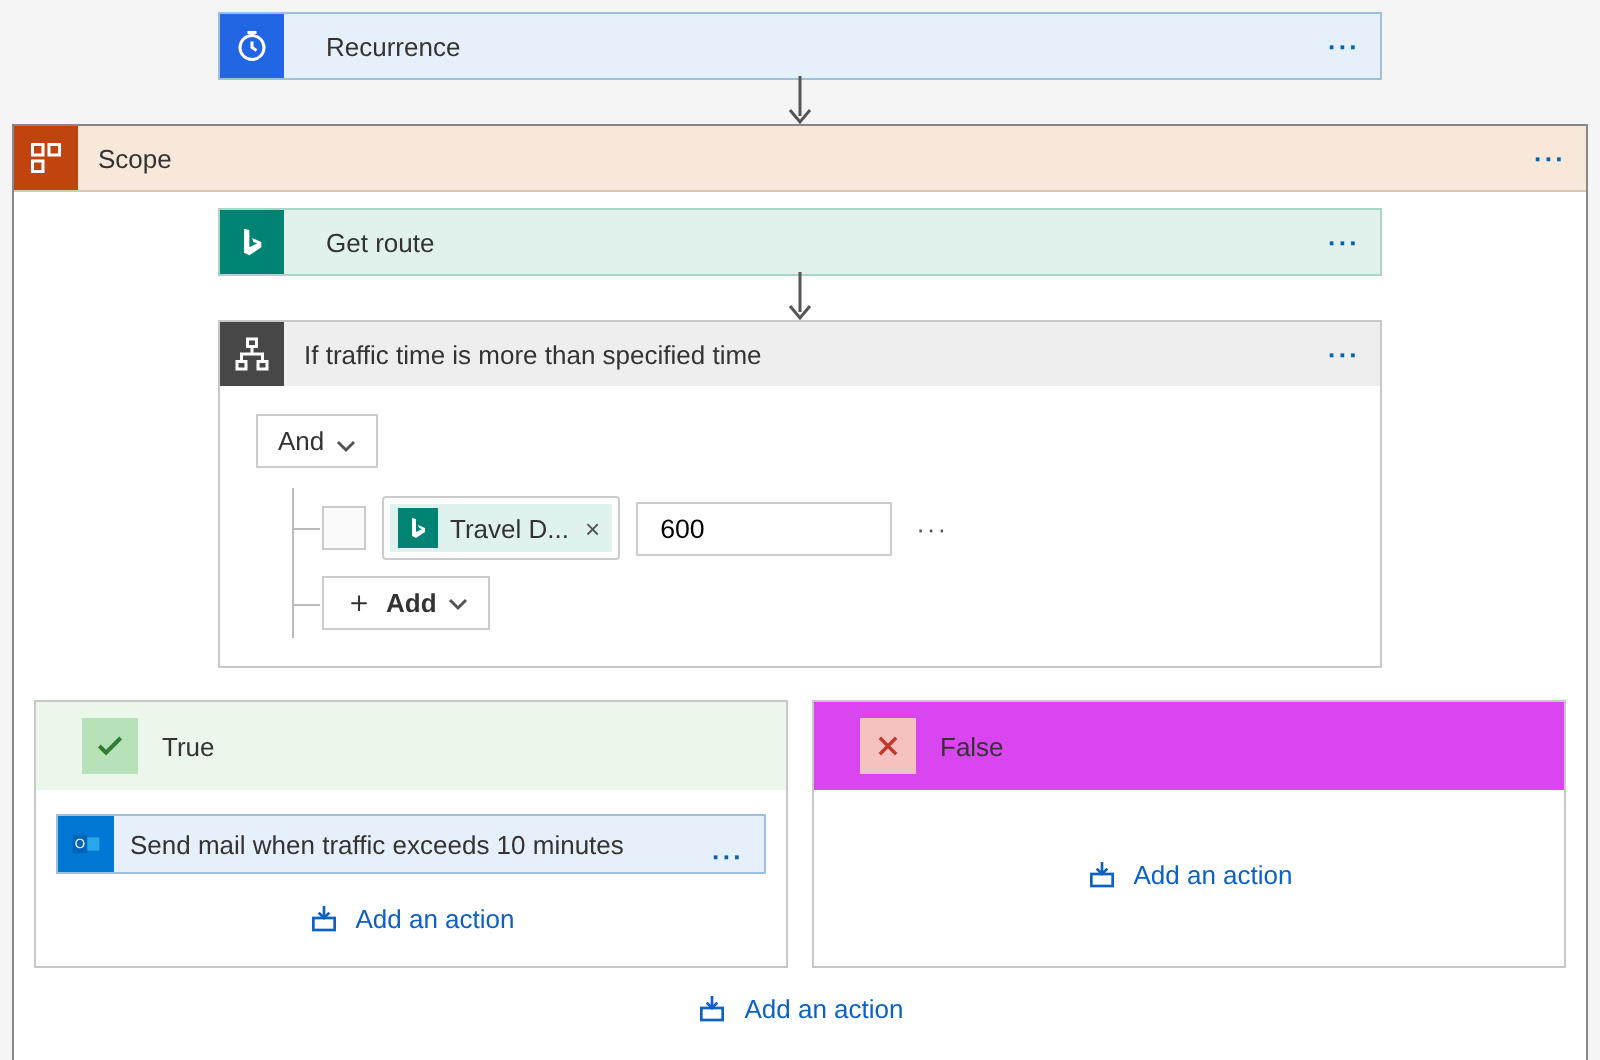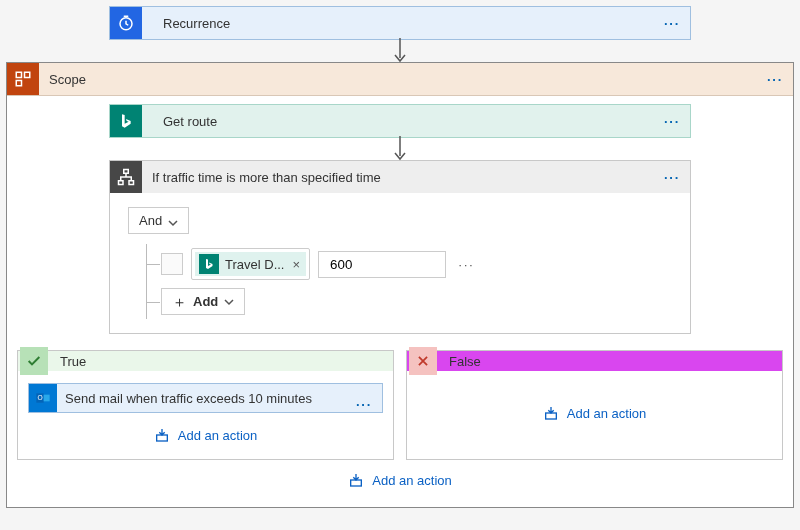--- a/index.html
+++ b/index.html
@@ -32,21 +32,21 @@
   .drag { width: 22px; height: 22px; border: 1px solid #ccc; background: #fafafa; margin-left: 14px !important; }
   .chip { display: inline-flex; align-items: center; gap: 6px; background: #dff2ee; border: 1px solid #b8ded5; padding: 3px 6px 3px 4px; border-radius: 2px; }
   .chip .chip-icon { width: 20px; height: 20px; background: #008373; display: flex; align-items: center; justify-content: center; }
   .chip .chip-x { color: #555; cursor: pointer; padding: 0 2px; }
   .sel { display: inline-flex; align-items: center; justify-content: space-between; width: 128px; padding: 5px 8px; border: 1px solid #ccc; background: #fff; cursor: pointer; }
   .val-input { width: 128px; padding: 5px 11px; border: 1px solid #ccc; background: #fff; }
   .row-ell { color: #555; letter-spacing: 1px; padding: 0 4px; cursor: pointer; }
   .add-btn { display: inline-flex; align-items: center; gap: 6px; padding: 5px 10px; border: 1px solid #ccc; background: #fff; cursor: pointer; margin-left: 14px; }
   .branches { display: flex; gap: 12px; margin-top: 16px; }
   .branch { flex: 1; border: 1px solid #c8c8c8; background: #fff; display: flex; flex-direction: column; }
-  .branch-header { display: flex; align-items: center; height: 20px; }
+  .branch-header { display: flex; align-items: center; height: 44px; padding-left: 21px; }
   .bh-icon { width: 28px; height: 28px; margin: 2px; display: flex; align-items: center; justify-content: center; }
   .branch-true .branch-header { background: #eaf7ea; }
   .branch-true .bh-icon { background: #b7e1b7; color: #2e7d32; }
   .branch-false .branch-header { background: #d946ef; }
   .branch-false .bh-icon { background: #f5c2c0; color: #c0392b; }
   .branch-body { padding: 12px 10px 16px 10px; flex: 1; display: flex; flex-direction: column; align-items: center; gap: 14px; }
   .action-card { width: 100%; display: flex; align-items: flex-end; background: #e6f0fb; border: 1px solid #9fbfe0; }
   .action-card .icon-box { background: #0078d4; width: 28px; height: 28px; flex: 0 0 28px; }
   .action-card .card-title { padding: 6px 8px; }
   .add-action { display: inline-flex; align-items: center; gap: 8px; color: #0b61c4; cursor: pointer; font-size: 13px; }

